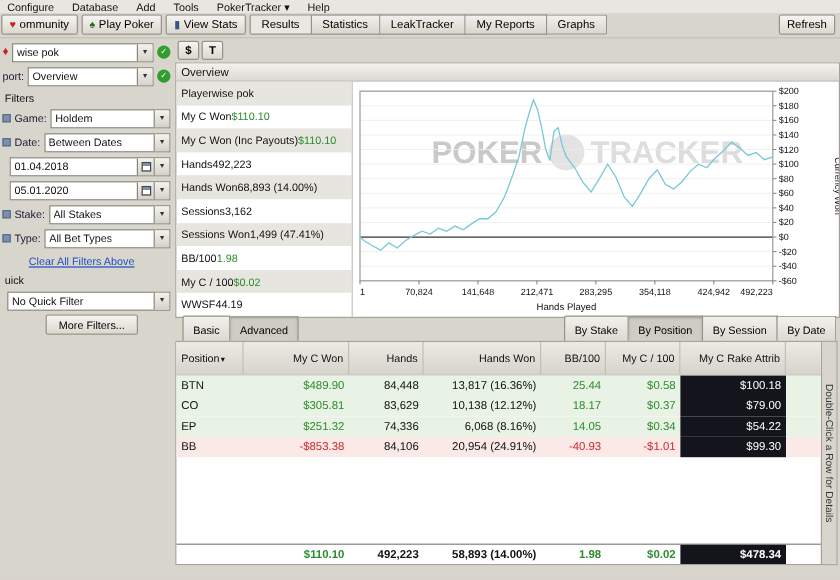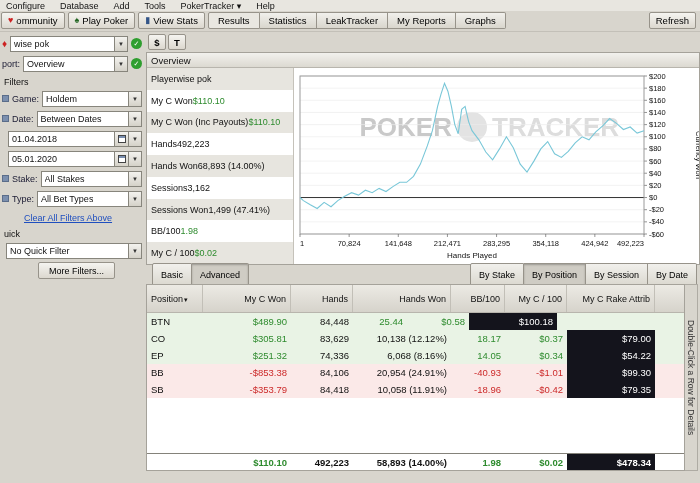--- a/index.html
+++ b/index.html
@@ -281,20 +281,24 @@
                 <span class="stat-label">Sessions Won</span>
                 <span class="stat-val default">1,499 (47.41%)</span>
               </div>
               <div class="stat-row">
                 <span class="stat-label">BB/100</span>
                 <span class="stat-val green">1.98</span>
               </div>
               <div class="stat-row">
                 <span class="stat-label">My C / 100</span>
                 <span class="stat-val green">$0.02</span>
+              </div>
+              <div class="stat-row">
+                <span class="stat-label">WWSF</span>
+                <span class="stat-val default">44.19</span>
               </div>
             </div>
           <div class="chart-wrap">
             <svg preserveAspectRatio="none" viewBox="0 0 405 196">
                 <rect x="6" y="8" width="344" height="158" fill="#ffffff"></rect>
                 <text x="158" y="68" text-anchor="end" font-size="26" font-weight="bold" fill="#c9c9c9" font-family="&quot;Liberation Sans&quot;,sans-serif">POKER</text>
                 <circle cx="178" cy="59" r="15" fill="#e3e3e3"></circle>
                 <text x="198" y="68" text-anchor="start" font-size="26" font-weight="bold" fill="#dddddd" font-family="&quot;Liberation Sans&quot;,sans-serif">TRACKER</text>
                 <line x1="6" y1="8" x2="350" y2="8" stroke="#ededed" stroke-width="0.7"></line>
                 <line x1="350" y1="8" x2="353" y2="8" stroke="#666" stroke-width="0.7"></line>
@@ -386,20 +390,21 @@
                 <div class="th col-hwon">Hands Won</div>
                 <div class="th col-bb">BB/100</div>
                 <div class="th col-c100">My C / 100</div>
                 <div class="th col-rake">My C Rake Attrib</div>
               </div>
             <div>
                 <div class="trow row-pos">
                   <div class="td col-pos left default">BTN</div>
                   <div class="td col-won green">$489.90</div>
                   <div class="td col-hands default">84,448</div>
+                  <div class="td col-hwon default">13,817 (16.36%)</div>
                   <div class="td col-bb green">25.44</div>
                   <div class="td col-c100 green">$0.58</div>
                   <div class="td col-rake dark">$100.18</div>
                 </div>
                 <div class="trow row-pos">
                   <div class="td col-pos left default">CO</div>
                   <div class="td col-won green">$305.81</div>
                   <div class="td col-hands default">83,629</div>
                   <div class="td col-hwon default">10,138 (12.12%)</div>
                   <div class="td col-bb green">18.17</div>
@@ -417,29 +422,20 @@
                 </div>
                 <div class="trow row-neg">
                   <div class="td col-pos left default">BB</div>
                   <div class="td col-won red">-$853.38</div>
                   <div class="td col-hands default">84,106</div>
                   <div class="td col-hwon default">20,954 (24.91%)</div>
                   <div class="td col-bb red">-40.93</div>
                   <div class="td col-c100 red">-$1.01</div>
                   <div class="td col-rake dark">$99.30</div>
                 </div>
-                <div class="trow row-neg">
-                  <div class="td col-pos left default">SB</div>
-                  <div class="td col-won red">-$353.79</div>
-                  <div class="td col-hands default">84,418</div>
-                  <div class="td col-hwon default">10,058 (11.91%)</div>
-                  <div class="td col-bb red">-18.96</div>
-                  <div class="td col-c100 red">-$0.42</div>
-                  <div class="td col-rake dark">$79.35</div>
-                </div>
               </div>
             <div class="tspacer"></div>
             <div class="total-row">
                 <div class="td col-pos left default"></div>
                 <div class="td col-won green">$110.10</div>
                 <div class="td col-hands default">492,223</div>
                 <div class="td col-hwon default">58,893 (14.00%)</div>
                 <div class="td col-bb green">1.98</div>
                 <div class="td col-c100 green">$0.02</div>
                 <div class="td col-rake dark">$478.34</div>

